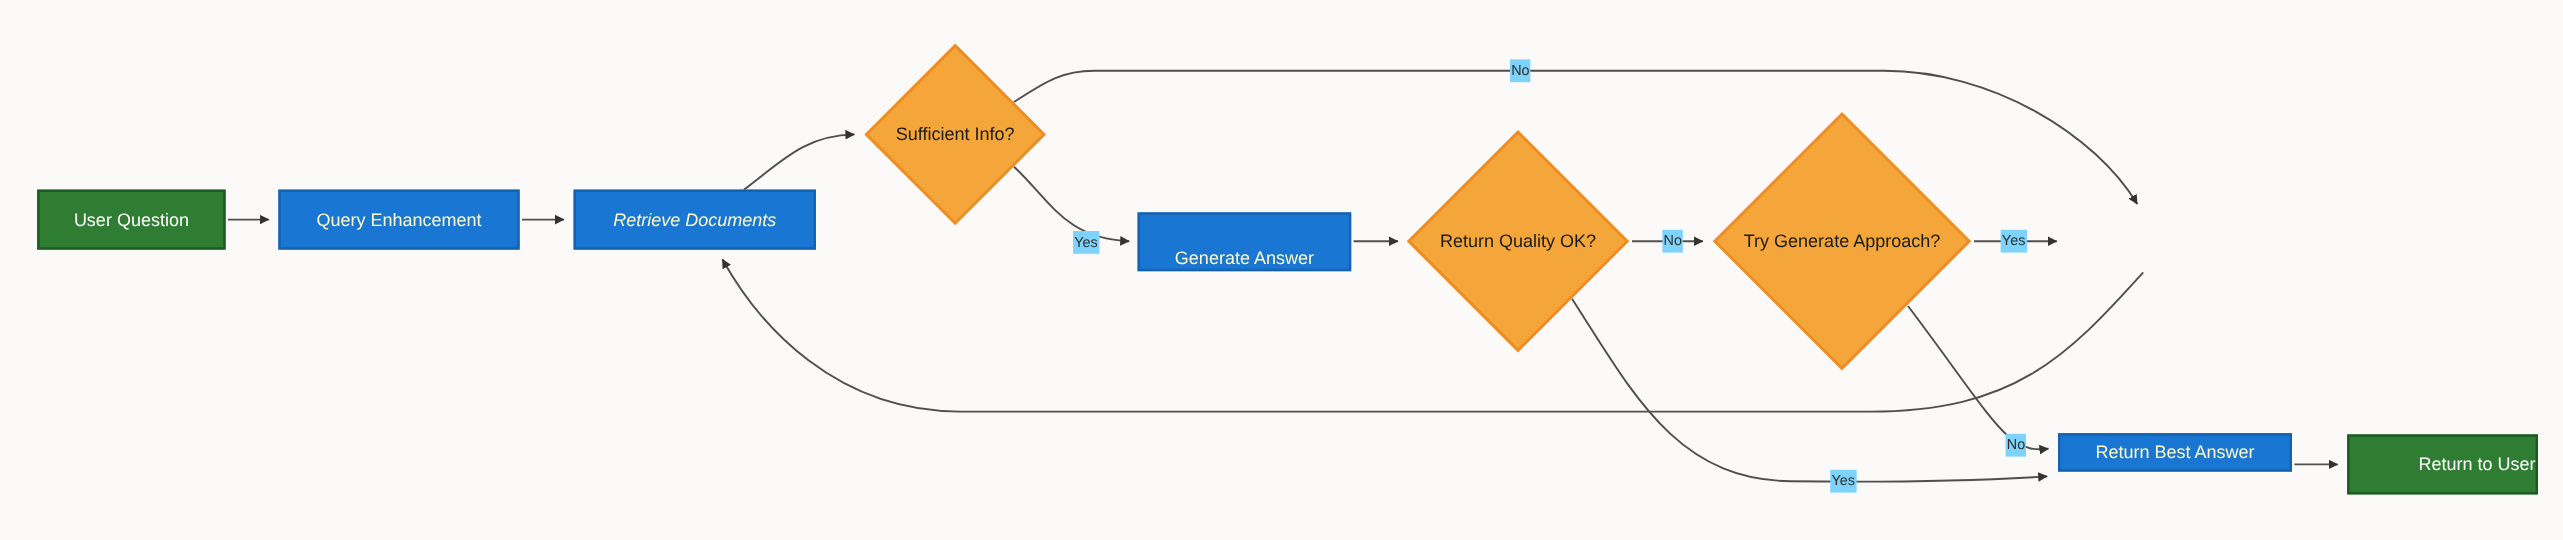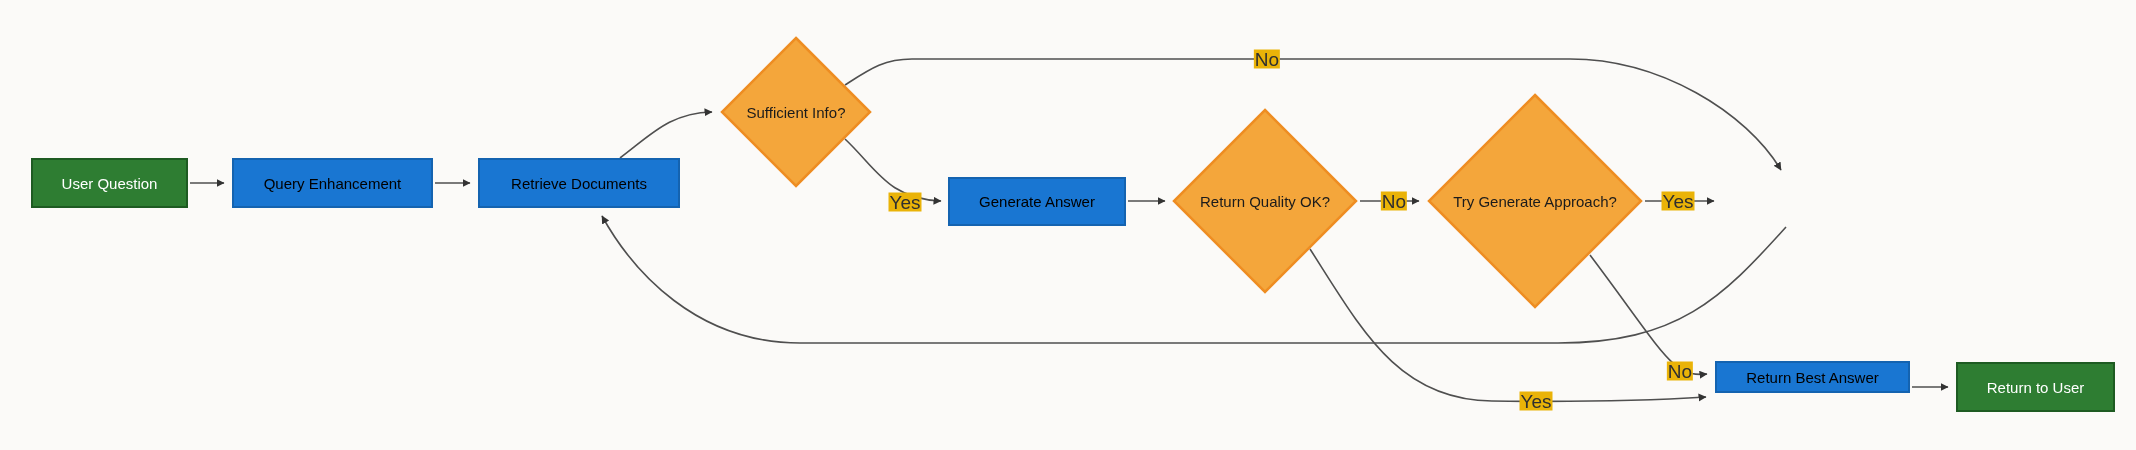--- a/index.html
+++ b/index.html
@@ -15,40 +15,40 @@
   .node {
     position: absolute;
     display: flex; align-items: center; justify-content: center;
     box-sizing: border-box;
     font-size: 15px;
     white-space: nowrap;
   }
   .process {
     background: #1976D2;
     border: 2px solid #1463B0;
-    color: #000000;
+    color: #fef9c3;
   }
   .terminal {
     background: #2E7D32;
     border: 2px solid #1E5B22;
     color: #FFFFFF;
   }
   .diamond { position: absolute; text-decoration: underline; }
   .diamond svg { position: absolute; left: 0; top: 0; }
   .diamond .dlabel {
     position: absolute; left: 50%; top: 50%;
     transform: translate(-50%, -50%);
     font-size: 15px; color: #1B1B1B; white-space: nowrap;
   }
   .edge-label {
     position: absolute;
     transform: translate(-50%, -50%);
-    background: #eab308;
+    background: #7dd3fc;
     color: #2F2F2F;
-    font-size: 19px;
+    font-size: 12px;
     line-height: 17px;
     padding: 1px 1px;
     white-space: nowrap;
   }
 </style>
 </head>
 <body>
 
 <div class="canvas">
 
@@ -82,34 +82,34 @@
   <div class="edge-label" style="left:1536px; top:401px;">Yes</div>
 
   <div class="node terminal" style="left:31px; top:158px; width:157px; height:50px;">
     <span>User Question</span>
   </div>
 
   <div class="node process" style="left:232px; top:158px; width:201px; height:50px;">
     <span>Query Enhancement</span>
   </div>
 
-  <div class="node process" style="left:478px; top:158px; width:202px; height:50px;">
+  <div class="node process" style="left:478px; top:158px; width:202px; height:50px;font-style:italic;">
     <span>Retrieve Documents</span>
   </div>
 
-  <div class="node process" style="left:948px; top:177px; width:178px; height:49px;">
+  <div class="node process" style="left:948px; top:177px; width:178px; height:49px;align-items:flex-end;">
     <span>Generate Answer</span>
   </div>
 
 
   <div class="node process" style="left:1715px; top:361px; width:195px; height:32px;">
     <span>Return Best Answer</span>
   </div>
 
-  <div class="node terminal" style="left:1956px; top:362px; width:159px; height:50px;">
+  <div class="node terminal" style="left:1956px; top:362px; width:159px; height:50px;justify-content:flex-end;">
     <span>Return to User</span>
   </div>
 
   <div class="diamond" style="left:720px; top:36px; width:152px; height:152px;">
     <svg width="152" height="152" viewBox="0 0 152 152">
       <polygon points="76,2 150,76 76,150 2,76" fill="#F4A63B" stroke="#EE8D22" stroke-width="2.5"></polygon>
     </svg>
     <span class="dlabel">Sufficient Info?</span>
   </div>
 

